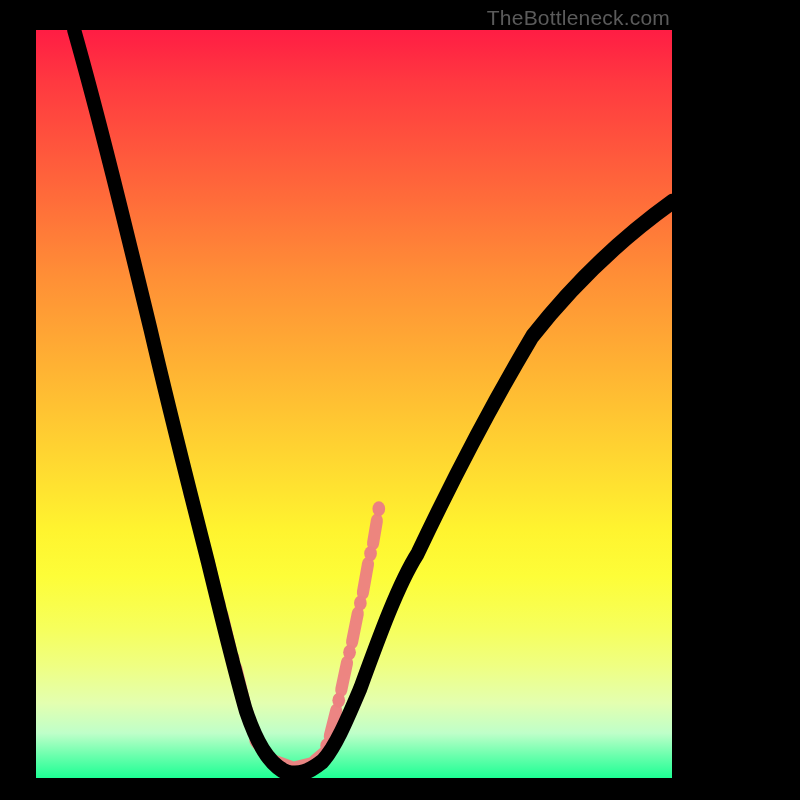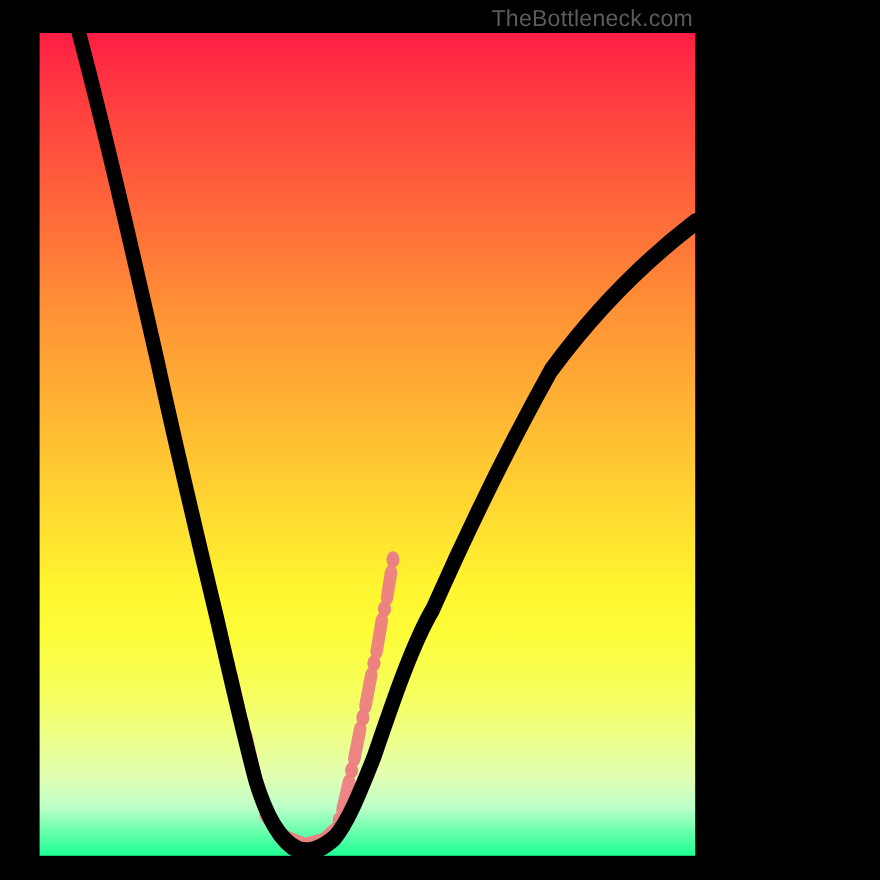--- a/index.html
+++ b/index.html
@@ -9,20 +9,21 @@
     height: 800px;
     background: #000;
     overflow: hidden;
     font-family: Arial, Helvetica, sans-serif;
   }
   .stage {
     position: relative;
     width: 642px;
     height: 800px;
     background: #000;
+    padding-left: 40px;
   }
   .watermark {
     position: absolute;
     top: 6px;
     right: 12px;
     color: #5b5b5b;
     font-size: 21px;
     font-weight: 500;
     letter-spacing: 0.2px;
     z-index: 50;

